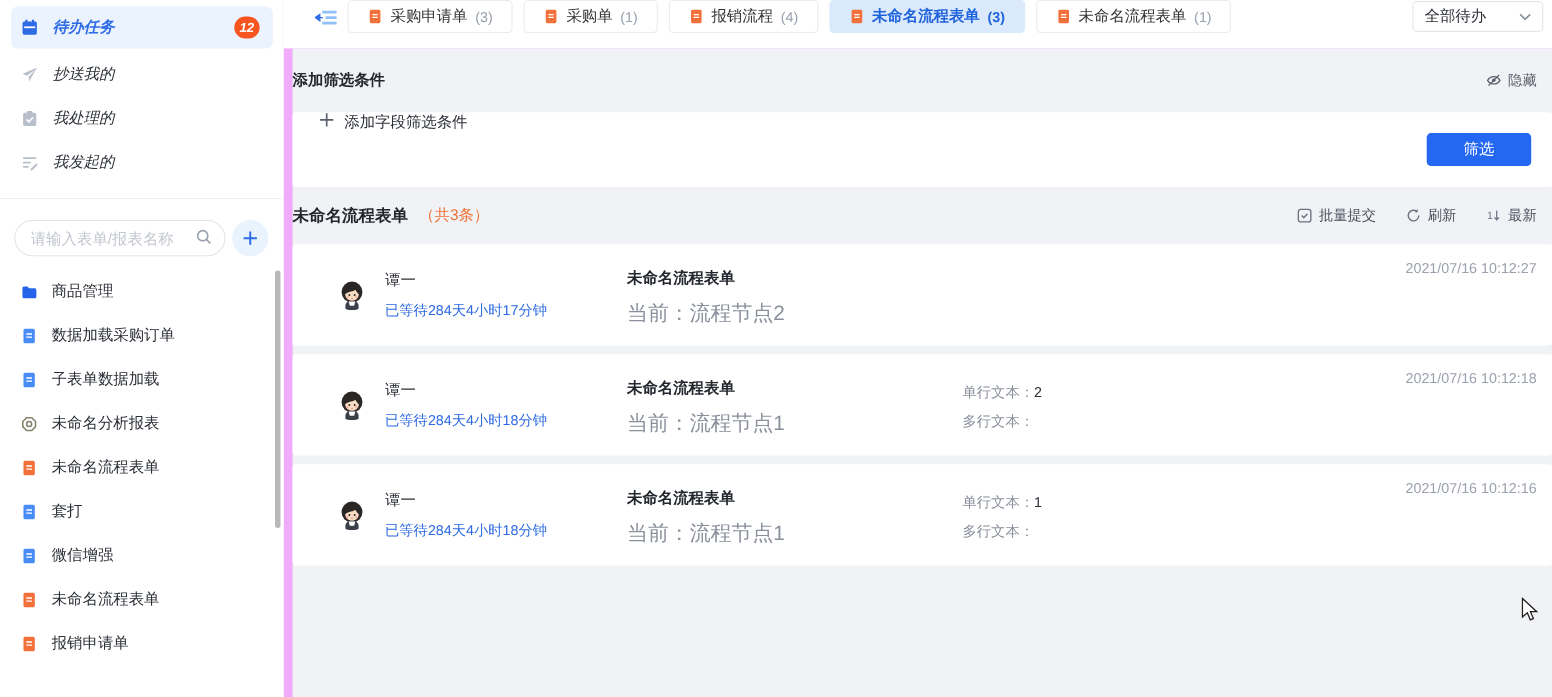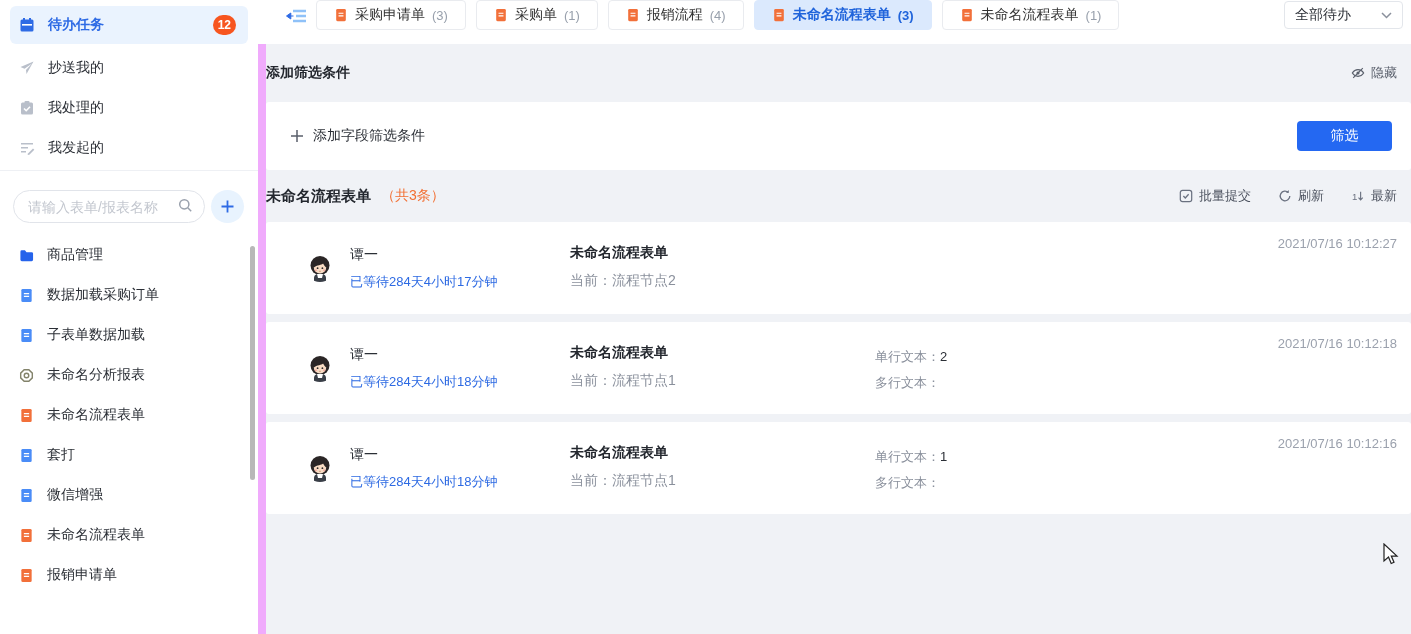--- a/index.html
+++ b/index.html
@@ -5,21 +5,21 @@
   * { margin:0; padding:0; box-sizing:border-box; }
   html,body { width:1411px; height:634px; overflow:hidden; }
   body {
     font-family:"Liberation Sans","DejaVu Sans",sans-serif;
     font-size:14px; color:#2b2f36; background:#fff; position:relative;
   }
   svg { display:block; }
 
   
   .sidebar { position:absolute; left:0; top:0; width:258px; height:634px; background:#fff; }
-  .side-menu { padding-bottom:2px; border-bottom:1px solid #eef0f4; }
+  .side-menu { padding-bottom:12px; border-bottom:1px solid #eef0f4;font-style:italic; }
   .menu-item { height:40px; display:flex; align-items:center; padding-left:19px; gap:13px; color:#2b2f36; cursor:pointer; }
   .menu-item .mi-icon { width:16px; height:16px; color:#b9bfca; flex:none; }
   .menu-item.active { margin:6px 10px 4px; height:38px; padding-left:9px; border-radius:6px; background:#eaf3fe; color:#2e6be5; font-weight:bold; padding-right:12px; }
   .menu-item.active .mi-icon { color:#2e6be5; }
   .badge { margin-left:auto; min-width:20px; height:20px; border-radius:10px; background:#f7551f; color:#fff; font-size:12px; font-weight:bold; display:flex; align-items:center; justify-content:center; padding:0 5px; }
 
   .search-row { display:flex; align-items:center; padding:19px 14px 0 13px; gap:6px; }
   .search-box { position:relative; width:192px; height:33px; }
   .search-box input { width:100%; height:100%; border:1px solid #e1e4ea; border-radius:17px; padding:0 32px 0 14px; font-size:14px; font-family:inherit; color:#a21caf; outline:none; background:#fff; }
   .search-box input::placeholder { color:#c3c7cf; }
@@ -53,39 +53,39 @@
   .todo-dropdown { position:absolute; right:8px; top:1px; width:119px; height:28px; border:1px solid #e3e6eb; border-radius:4px; background:#fff; display:flex; align-items:center; justify-content:space-between; padding:0 10px; cursor:pointer; color:#2b2f36; }
   .todo-dropdown .chev { color:#8a909c; }
 
   .panel { position:absolute; left:8px; right:0; top:44px; bottom:0; background:#f0f2f6; }
 
   .filter-header { height:58px; display:flex; align-items:center; padding:0 14px 0 0; }
   .filter-title { font-weight:bold; font-size:14px; color:#23272e; }
   .hide-link { margin-left:auto; display:flex; align-items:center; gap:6px; color:#595f6b; font-size:13px; cursor:pointer; }
 
   .filter-card { height:68px; background:#fff; border-radius:3px; position:relative; }
-  .add-field { position:absolute; left:24px; top:0; height:100%; display:flex; align-items:center; gap:9px; color:#2b2f36; cursor:pointer; }
+  .add-field { position:absolute; left:24px; top:0; height:100%; display:flex; gap:9px; color:#2b2f36; cursor:pointer; }
   .add-field .plus-mini { color:#595f6b; }
   .filter-btn { position:absolute; right:19px; top:19px; width:95px; height:30px; background:#2468f2; border:none; border-radius:4px; color:#fff; font-size:14px; font-family:inherit; cursor:pointer; }
 
   .list-header { height:52px; display:flex; align-items:center; }
   .list-title { font-weight:bold; font-size:15px; color:#23272e; }
   .list-count { color:#f26f32; font-size:14px; margin-left:10px; }
   .list-actions { margin-left:auto; display:flex; align-items:center; gap:27px; padding-right:14px; }
   .action { display:flex; align-items:center; gap:6px; color:#4b515e; font-size:13px; cursor:pointer; }
   .action svg { color:#6a7180; }
 
   .task-row { height:92px; background:#fff; border-radius:3px; position:relative; margin-bottom:8px; }
   .avatar { position:absolute; left:40px; top:32px; width:28px; height:28px; border-radius:50%; overflow:hidden; background:#fff; }
   .who-col { position:absolute; left:84px; top:24px; }
   .who-name { font-size:14px; color:#2b2f36; }
   .wait-link { margin-top:9px; font-size:13px; color:#2d6ae3; cursor:pointer; }
   .title-col { position:absolute; left:304px; top:22px; }
   .row-title { font-size:14px; font-weight:bold; color:#23272e; }
-  .row-node { margin-top:10px; font-size:14px; color:#8a909c; }
+  .row-node { margin-top:10px; font-size:19px; color:#8a909c; }
   .fields-col { position:absolute; left:609px; top:26px; font-size:13px; }
   .field-line { margin-bottom:8px; color:#8a909c; }
   .field-line .fv { color:#2b2f36; }
   .row-time { position:absolute; right:14px; top:14px; font-size:13px; color:#9ba1ad; }
 
   .cursor { position:absolute; left:1383px; top:543px; pointer-events:none; }
 </style>
 </head>
 <body>
 

